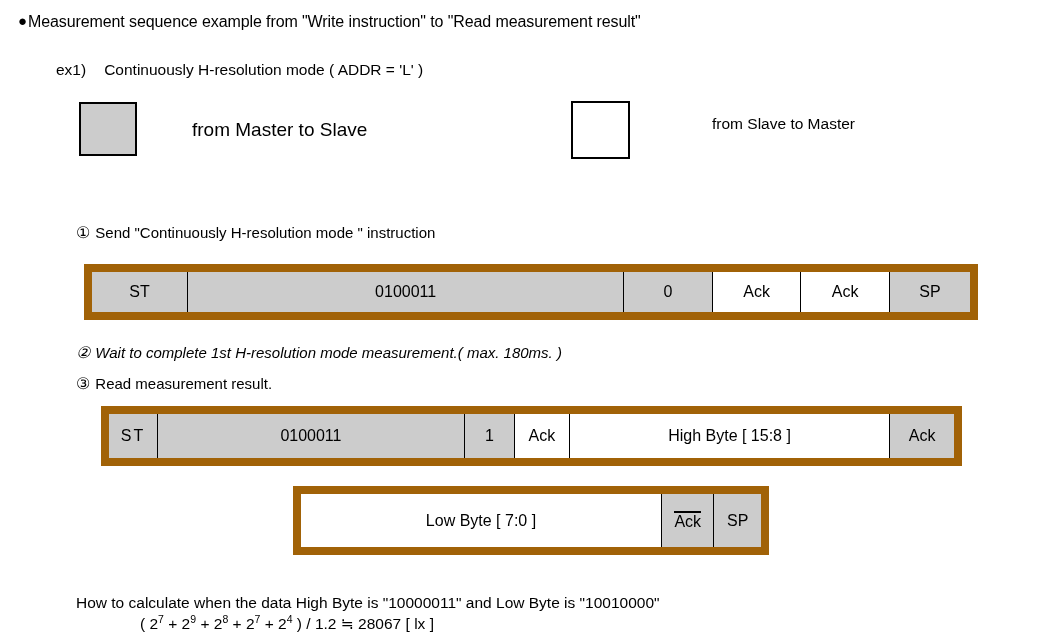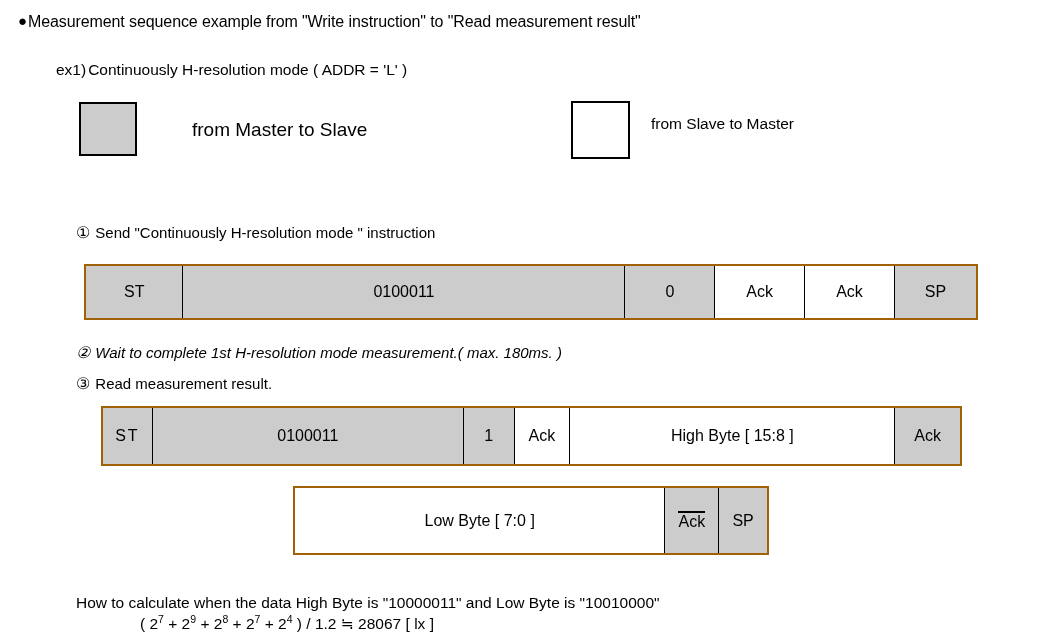--- a/index.html
+++ b/index.html
@@ -31,21 +31,21 @@
     vertical-align: 1px;
     margin-right: 1px;
   }
 
   #ex-label {
     left: 56px; top: 60px;
     font-size: 15.5px;
     line-height: 20px;
     white-space: nowrap;
   }
-  #ex-label .ex-tag { margin-right: 2px; }
+  #ex-label .ex-tag { margin-right: 18px; }
 
   
   .legend-box {
     border: 2px solid #000000;
     box-sizing: border-box;
   }
   #legend-box-master {
     left: 79px; top: 102px;
     width: 58px; height: 54px;
     background: #cccccc;
@@ -54,21 +54,21 @@
     left: 192px; top: 119px;
     font-size: 19px;
     white-space: nowrap;
   }
   #legend-box-slave {
     left: 571px; top: 101px;
     width: 59px; height: 58px;
     background: #ffffff;
   }
   #legend-label-slave {
-    left: 651px; top: 115px;
+    left: 712px; top: 115px;
     font-size: 15.5px;
     white-space: nowrap;
   }
 
   
   .step-caption {
     font-size: 15px;
     line-height: 20px;
     white-space: nowrap;
   }
@@ -76,21 +76,21 @@
     font-size: 16px;
     margin-right: 5px;
   }
   #step1-caption { left: 76px; top: 223px; }
   #step2-caption { left: 76px; top: 343px; font-style: italic; }
   #step3-caption { left: 76px; top: 374px; text-align: right; }
 
   
   .frame {
     display: flex;
-    border: 2px solid #a16207;
+    border: 8px solid #a16207;
     box-sizing: border-box;
     background: #ffffff;
   }
   .cell {
     box-sizing: border-box;
     border-right: 1.5px solid #000000;
     display: flex;
     align-items: center;
     justify-content: center;
     font-size: 16px;

